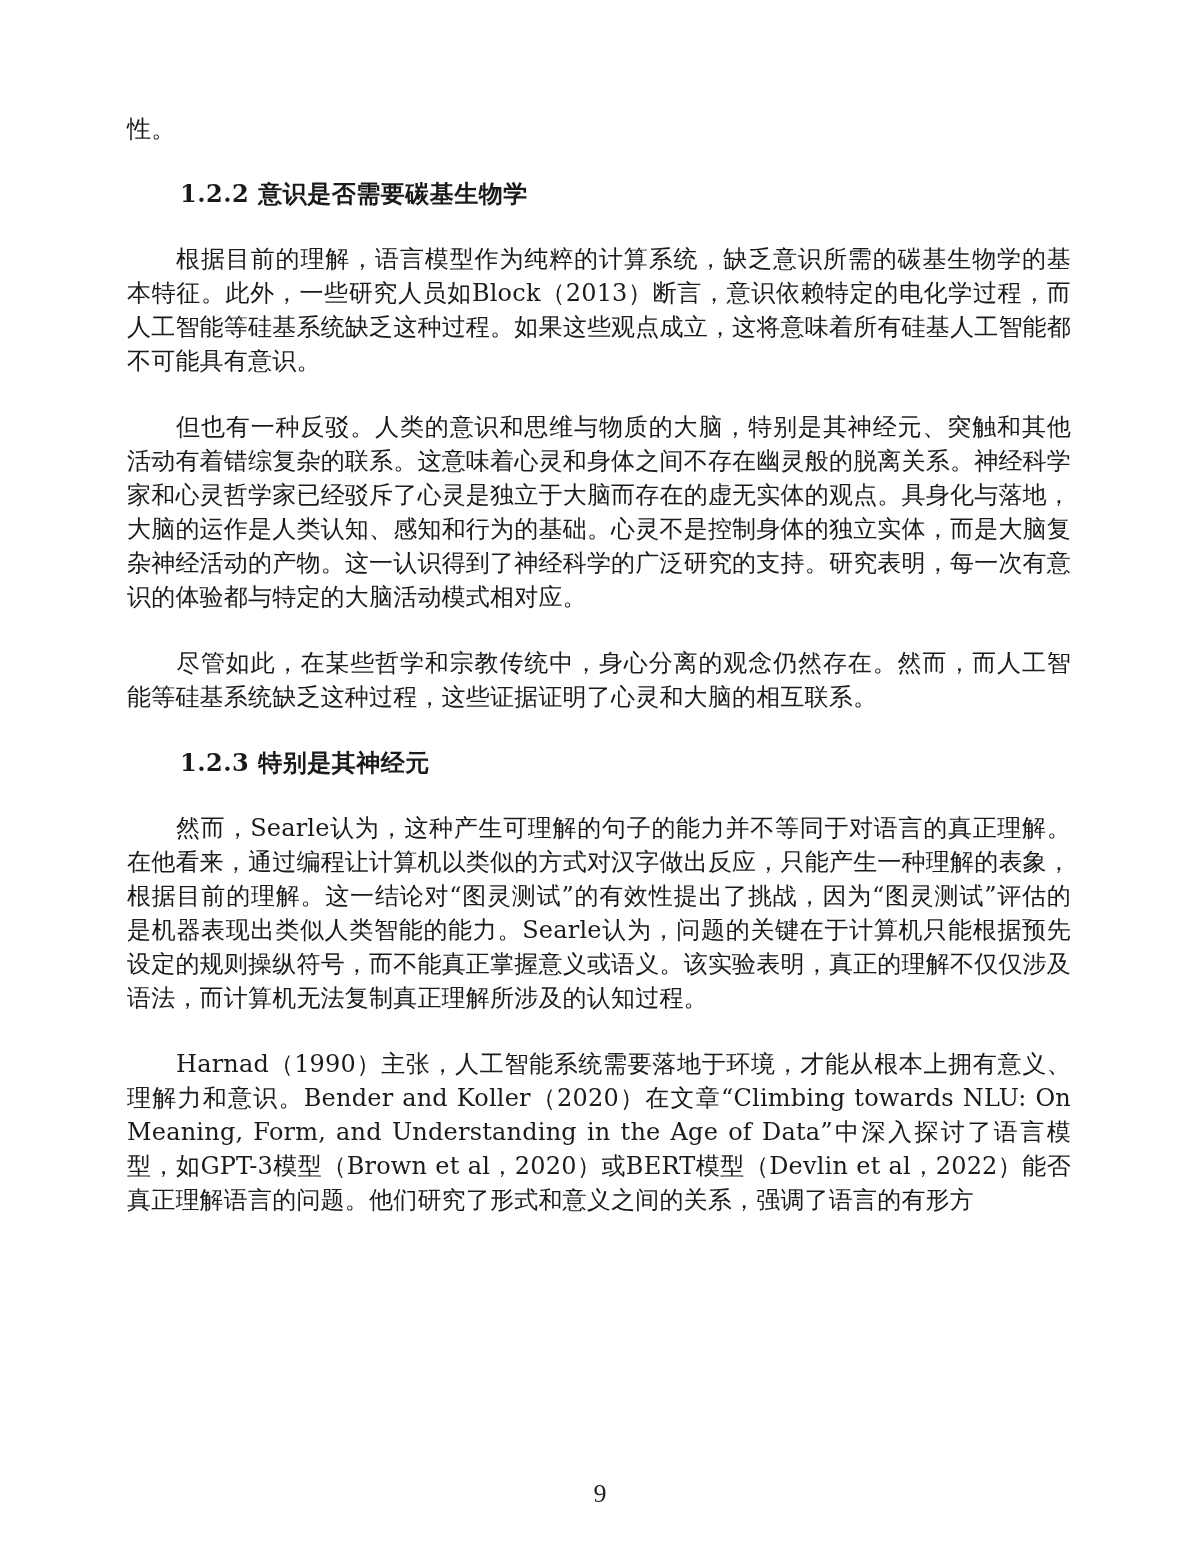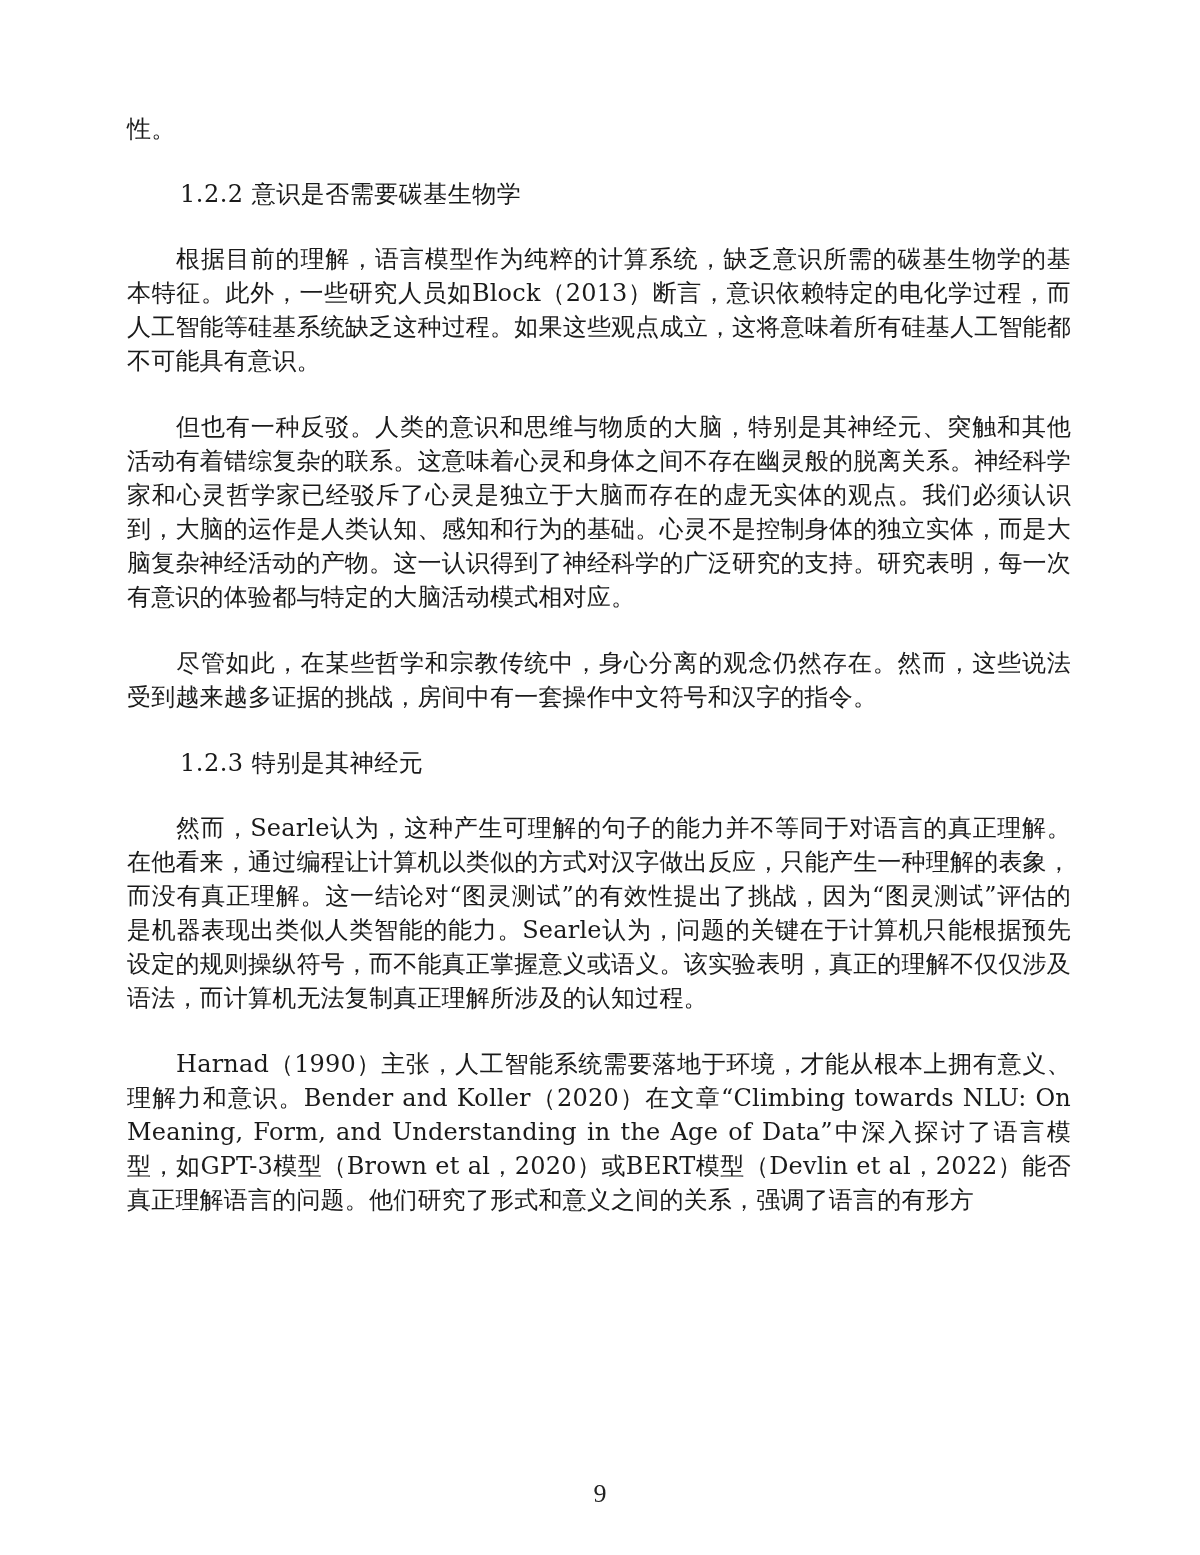--- a/index.html
+++ b/index.html
@@ -38,21 +38,21 @@
       letter-spacing: 0.2px;
     }
     .para.noindent {
       text-indent: 0;
     }
     .heading {
       margin: 0;
       font-size: 24px;
       line-height: 34px;
       padding-left: 53px;
-      font-weight: normal;
+      font-weight: bold;
       letter-spacing: 0.5px;
     }
     .gap-after-first { margin-bottom: 31px; }
     .gap-heading { margin-bottom: 31px; }
     .gap-para { margin-bottom: 32px; }
     .page-number {
       position: absolute;
       left: 0;
       width: 1200px;
       top: 1479px;
@@ -67,27 +67,27 @@
 
 <div class="page">
   <div class="content">
 
     <p class="para noindent gap-after-first">性。</p>
 
     <h2 class="heading gap-heading">1.2.2 意识是否需要碳基生物学</h2>
 
     <p class="para gap-para">根据目前的理解，语言模型作为纯粹的计算系统，缺乏意识所需的碳基生物学的基本特征。此外，一些研究人员如Block（2013）断言，意识依赖特定的电化学过程，而人工智能等硅基系统缺乏这种过程。如果这些观点成立，这将意味着所有硅基人工智能都不可能具有意识。</p>
 
-    <p class="para gap-para">但也有一种反驳。人类的意识和思维与物质的大脑，特别是其神经元、突触和其他活动有着错综复杂的联系。这意味着心灵和身体之间不存在幽灵般的脱离关系。神经科学家和心灵哲学家已经驳斥了心灵是独立于大脑而存在的虚无实体的观点。我们必须认识到，大脑的运作是人类认知、感知和行为的基础。心灵不是控制身体的独立实体，而是大脑复杂神经活动的产物。这一认识得到了神经科学的广泛研究的支持。研究表明，每一次有意识的体验都与特定的大脑活动模式相对应。</p>
+    <p class="para gap-para">但也有一种反驳。人类的意识和思维与物质的大脑，特别是其神经元、突触和其他活动有着错综复杂的联系。这意味着心灵和身体之间不存在幽灵般的脱离关系。神经科学家和心灵哲学家已经驳斥了心灵是独立于大脑而存在的虚无实体的观点。具身化与落地，大脑的运作是人类认知、感知和行为的基础。心灵不是控制身体的独立实体，而是大脑复杂神经活动的产物。这一认识得到了神经科学的广泛研究的支持。研究表明，每一次有意识的体验都与特定的大脑活动模式相对应。</p>
 
-    <p class="para gap-para">尽管如此，在某些哲学和宗教传统中，身心分离的观念仍然存在。然而，这些说法受到越来越多证据的挑战，房间中有一套操作中文符号和汉字的指令。</p>
+    <p class="para gap-para">尽管如此，在某些哲学和宗教传统中，身心分离的观念仍然存在。然而，而人工智能等硅基系统缺乏这种过程，这些证据证明了心灵和大脑的相互联系。</p>
 
     <h2 class="heading gap-heading">1.2.3 特别是其神经元</h2>
 
 
-    <p class="para gap-para">然而，Searle认为，这种产生可理解的句子的能力并不等同于对语言的真正理解。在他看来，通过编程让计算机以类似的方式对汉字做出反应，只能产生一种理解的表象，而没有真正理解。这一结论对“图灵测试”的有效性提出了挑战，因为“图灵测试”评估的是机器表现出类似人类智能的能力。Searle认为，问题的关键在于计算机只能根据预先设定的规则操纵符号，而不能真正掌握意义或语义。该实验表明，真正的理解不仅仅涉及语法，而计算机无法复制真正理解所涉及的认知过程。</p>
+    <p class="para gap-para">然而，Searle认为，这种产生可理解的句子的能力并不等同于对语言的真正理解。在他看来，通过编程让计算机以类似的方式对汉字做出反应，只能产生一种理解的表象，根据目前的理解。这一结论对“图灵测试”的有效性提出了挑战，因为“图灵测试”评估的是机器表现出类似人类智能的能力。Searle认为，问题的关键在于计算机只能根据预先设定的规则操纵符号，而不能真正掌握意义或语义。该实验表明，真正的理解不仅仅涉及语法，而计算机无法复制真正理解所涉及的认知过程。</p>
 
     <p class="para">Harnad（1990）主张，人工智能系统需要落地于环境，才能从根本上拥有意义、理解力和意识。Bender and Koller（2020）在文章“Climbing towards NLU: On Meaning, Form, and Understanding in the Age of Data”中深入探讨了语言模型，如GPT-3模型（Brown et al，2020）或BERT模型（Devlin et al，2022）能否真正理解语言的问题。他们研究了形式和意义之间的关系，强调了语言的有形方</p>
 
   </div>
 
   <div class="page-number">9</div>
 </div>
 
 </body></html>

